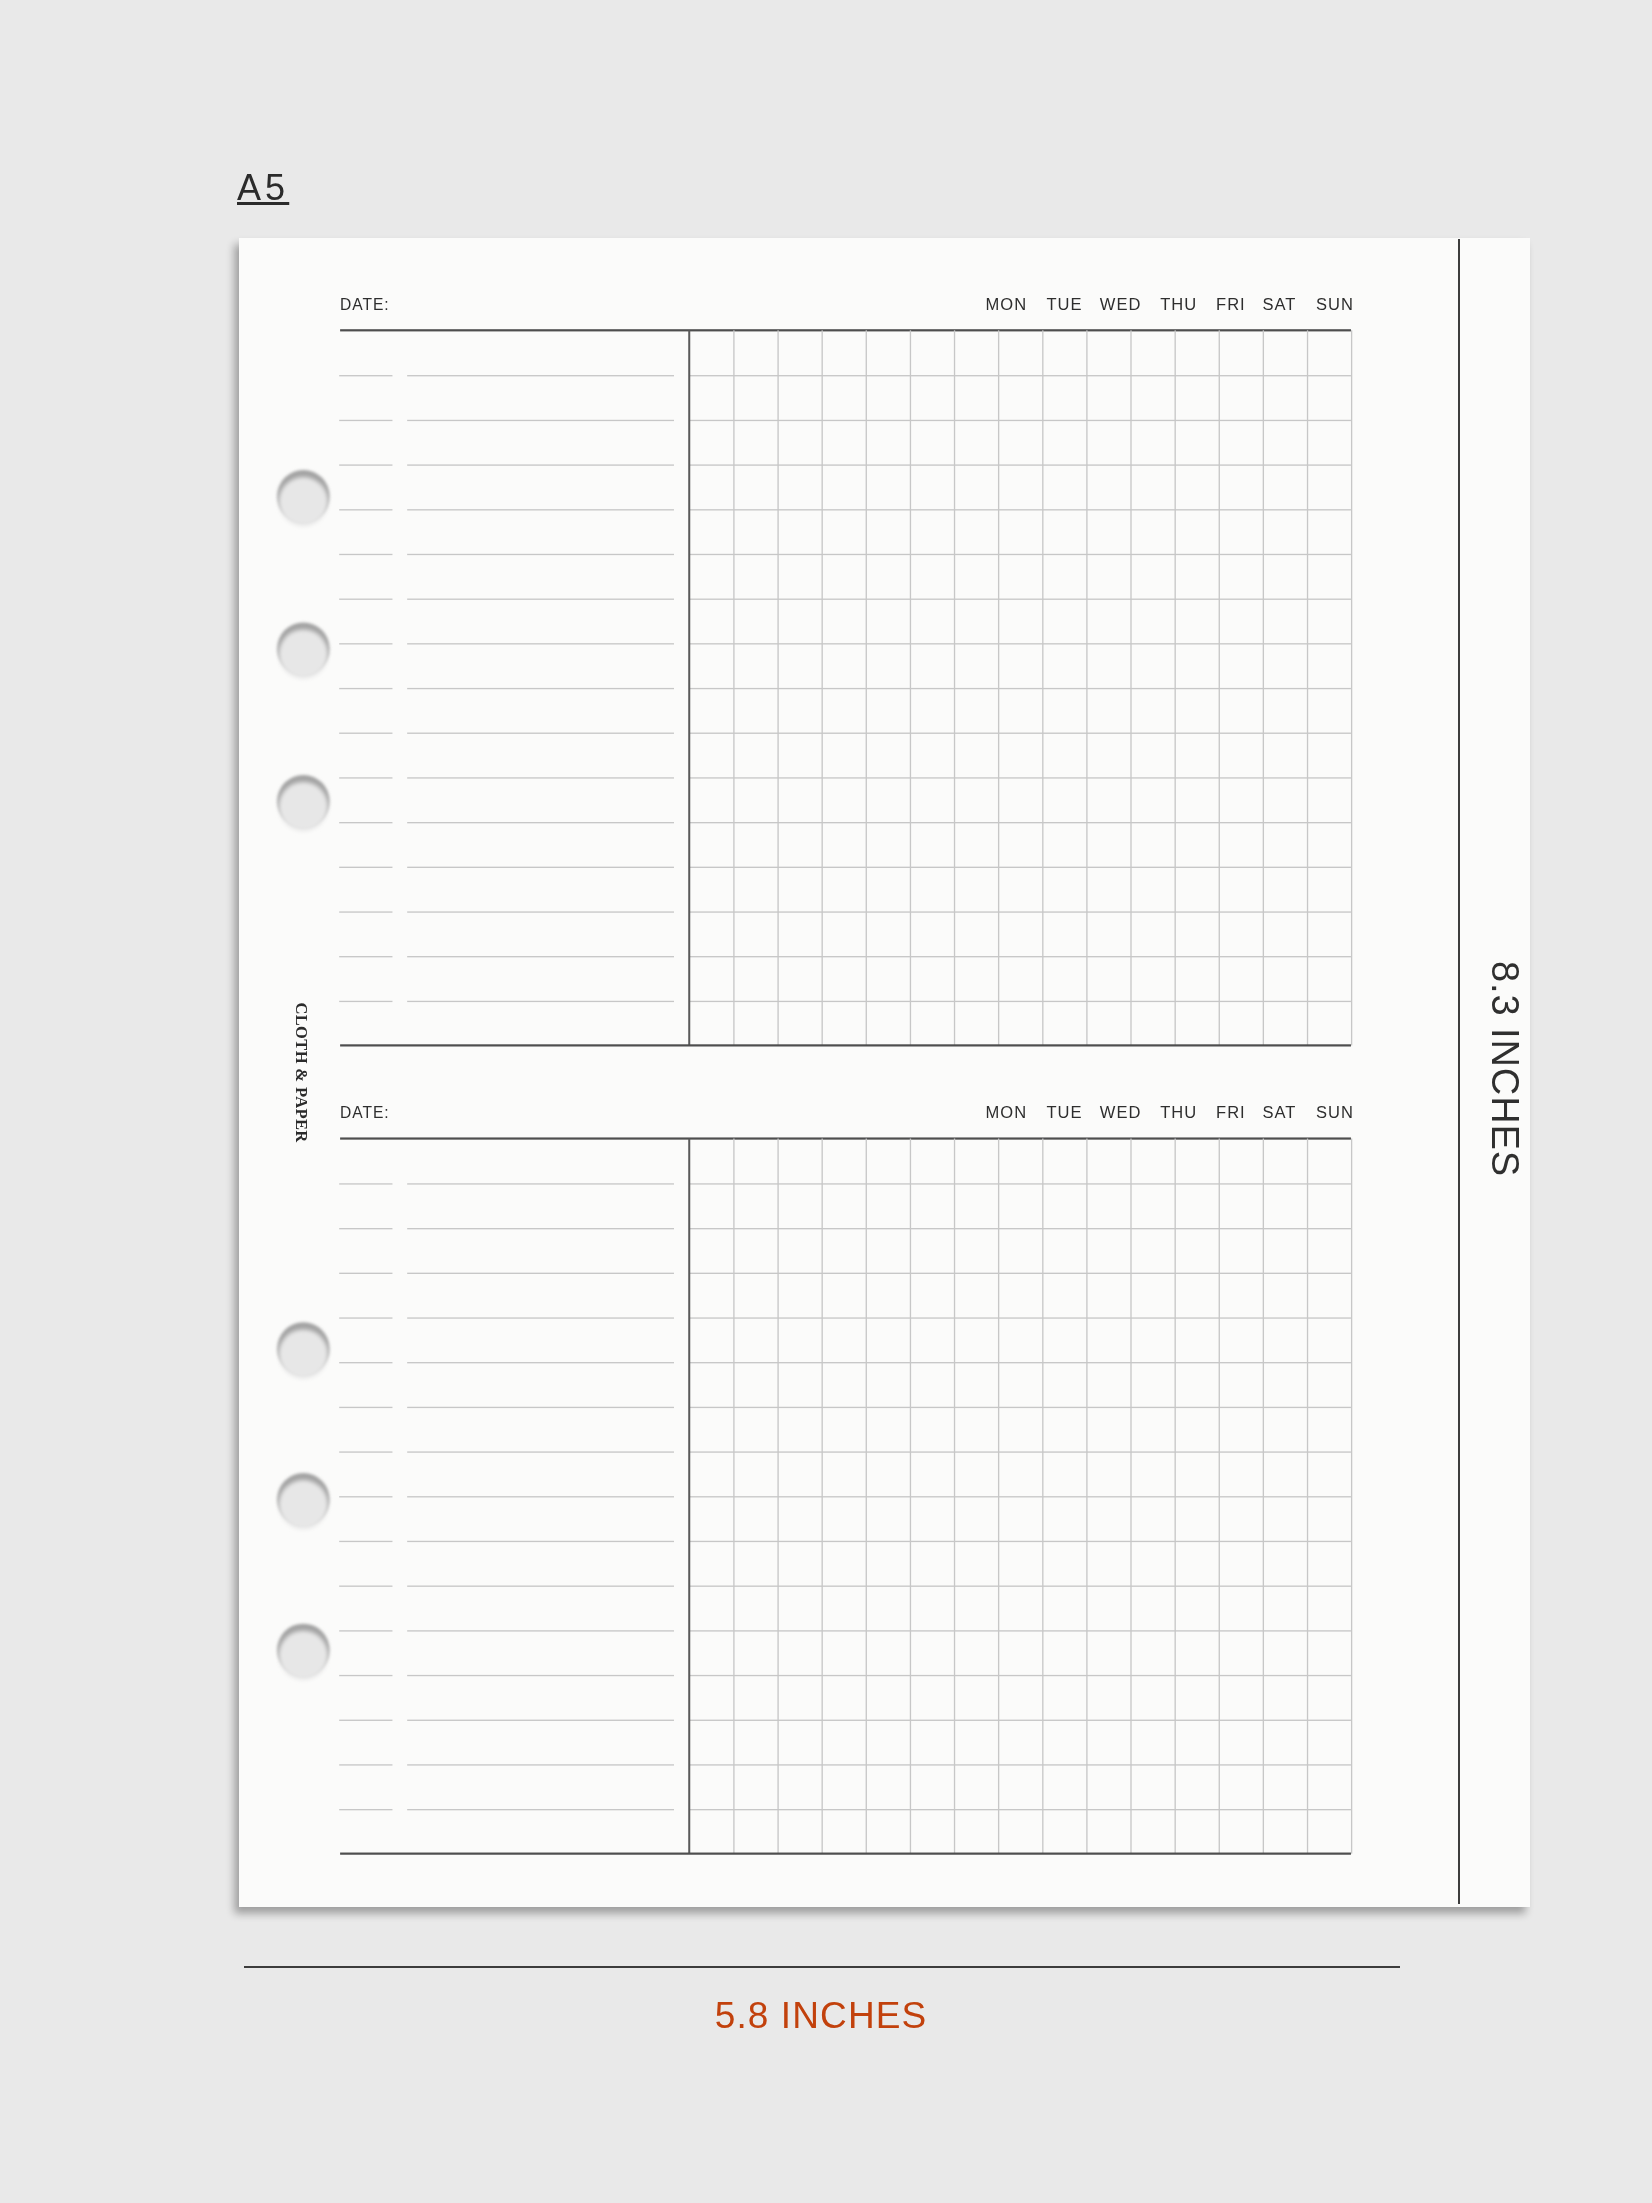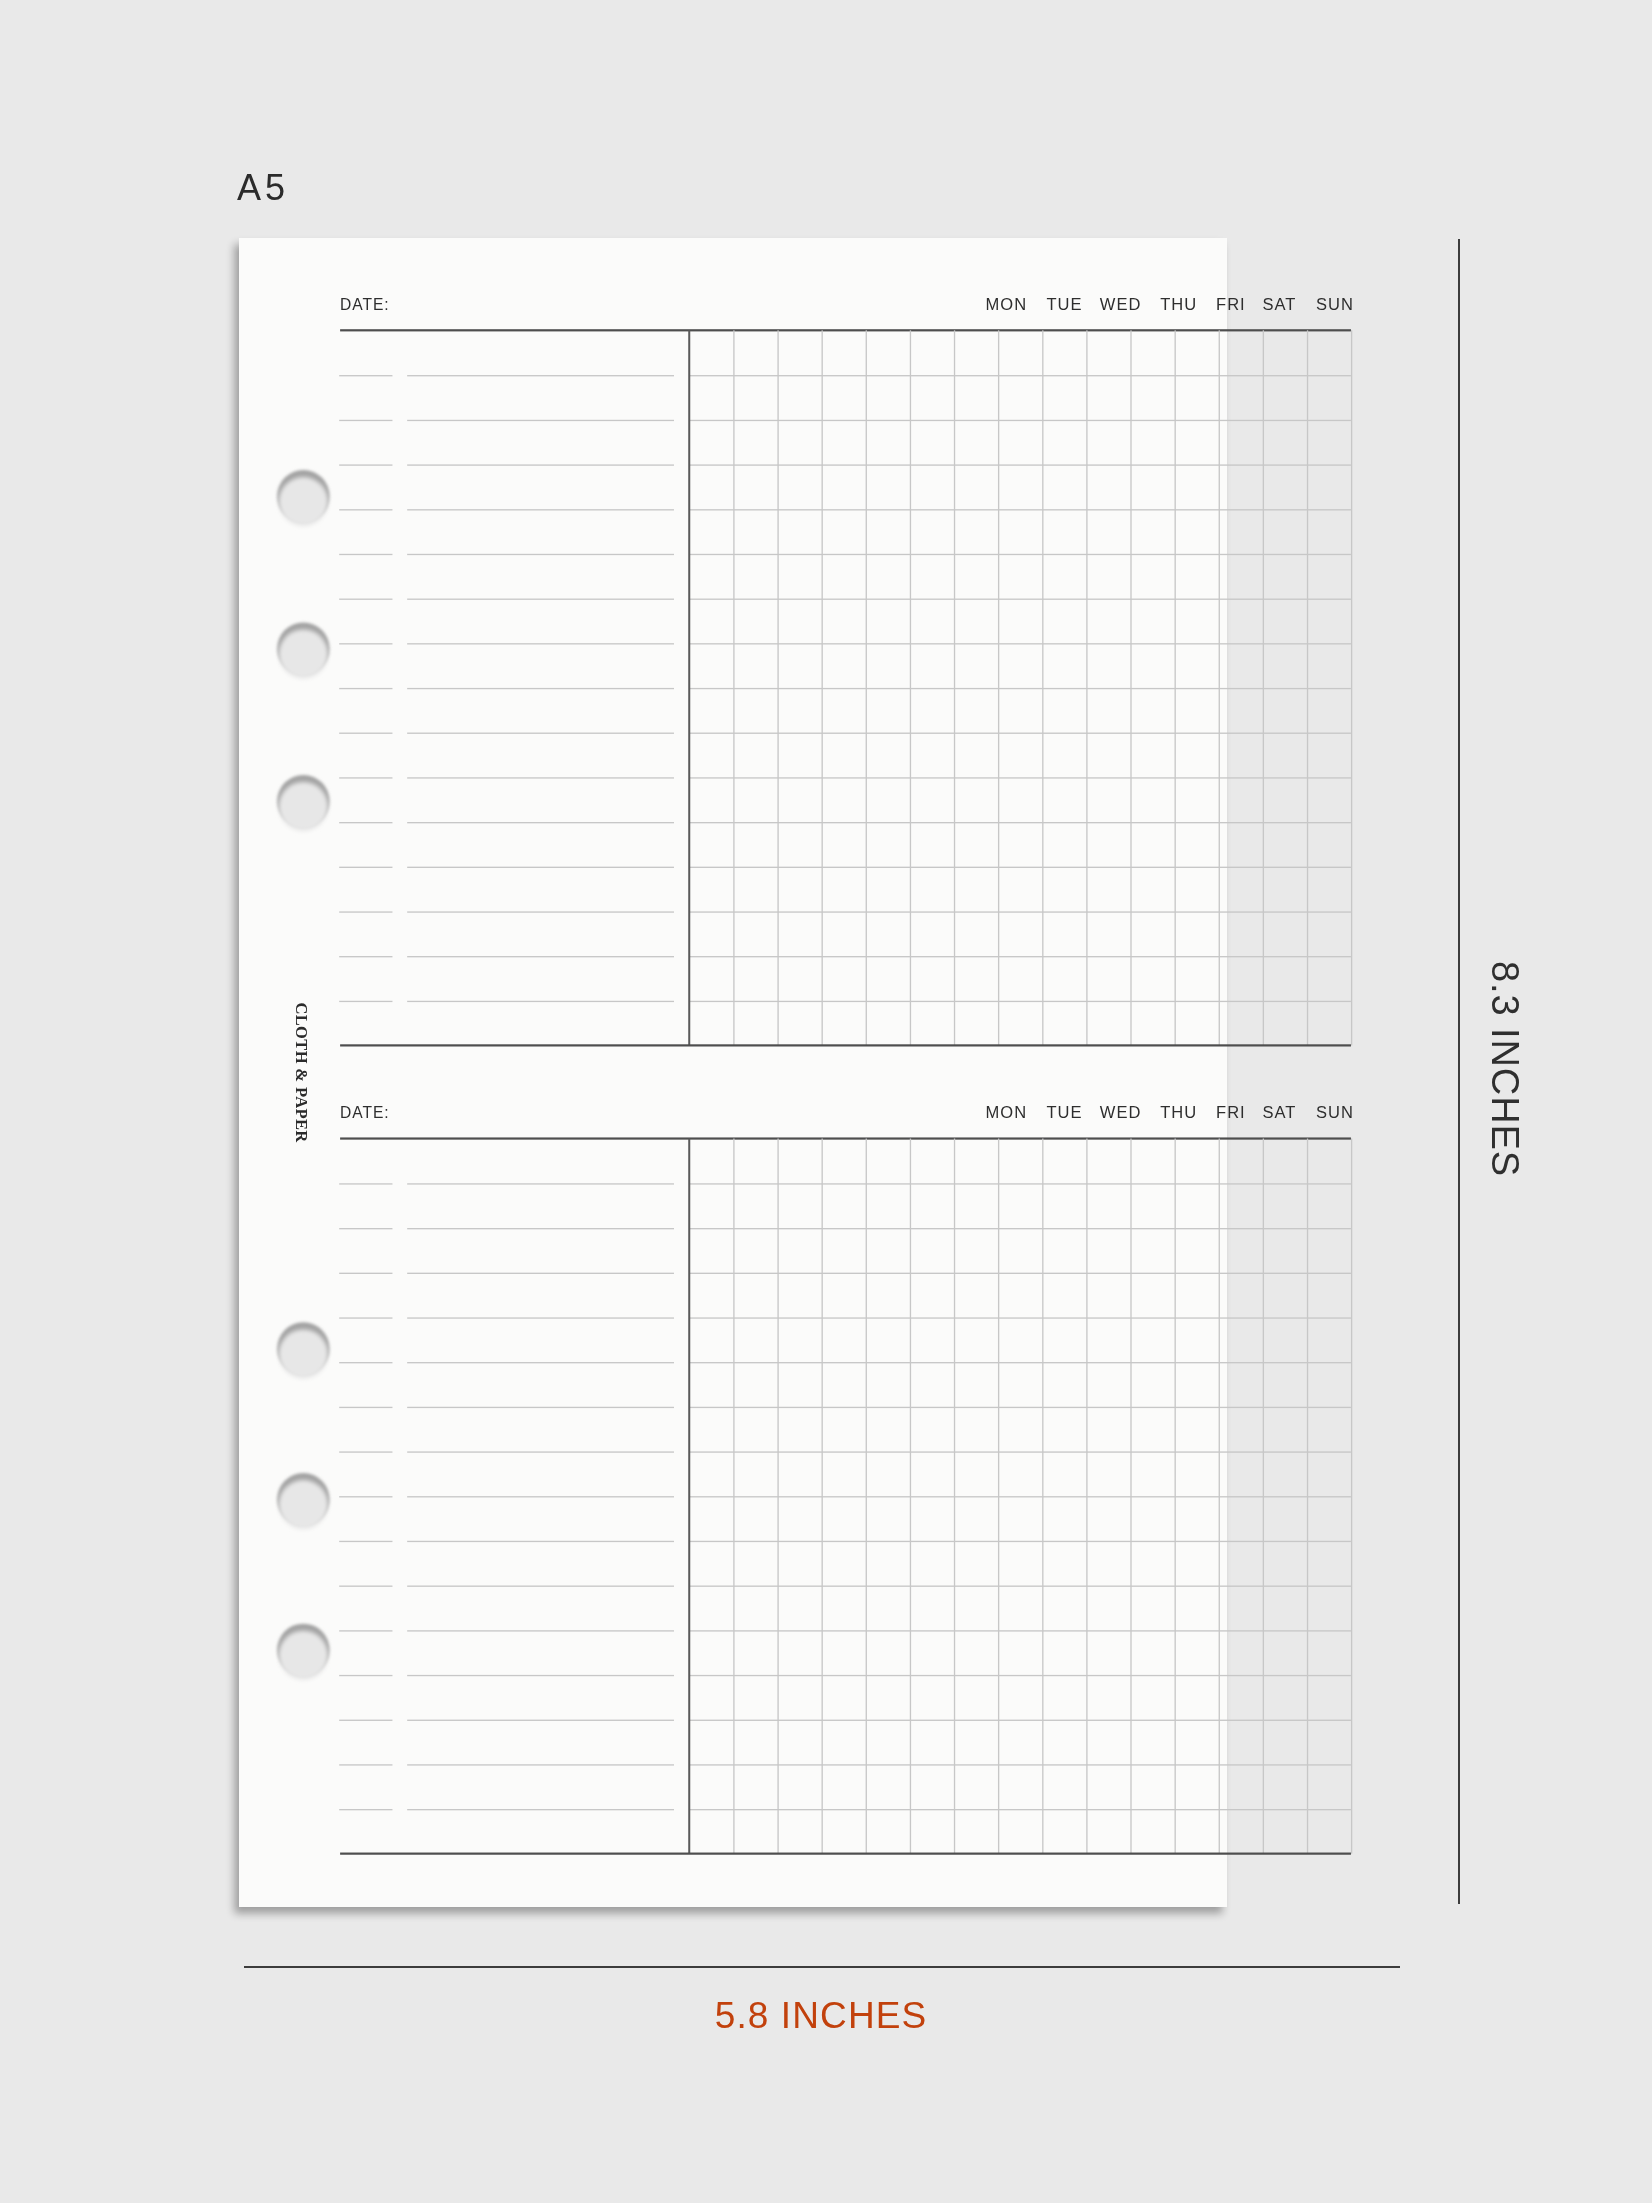--- a/index.html
+++ b/index.html
@@ -1,25 +1,25 @@
 <!DOCTYPE html>
 <html style="font-size:14.7px"><head>
 <meta charset="utf-8">
 <style>
   html,body { margin:0; padding:0; }
   body { width:1653px; height:2204px; background:#e9e9e9; position:relative;
          font-family:"Liberation Sans", sans-serif; overflow:hidden; }
-  .abs { position:absolute; }
+  .abs { position:absolute;text-decoration:underline; }
 </style>
 </head>
 <body>
 
 <div class="abs" style="left:237px;top:170px;font-size:36px;letter-spacing:4.1px;color:#2b2b2b;line-height:1">A5</div>
 
-<div class="abs" style="left:239px;top:238px;width:988px;height:1669px;background:#fbfbfa;box-shadow:-4.6px 6.4px 8.3px 0.9px rgba(0,0,0,0.33);">
+<div class="abs" style="left:239px;top:238px;width:1291px;height:1669px;background:#fbfbfa;box-shadow:-4.6px 6.4px 8.3px 0.9px rgba(0,0,0,0.33);">
 <svg width="1163" height="1669" viewBox="0 0 1266 1817" font-family="Liberation Sans, sans-serif" style="position:absolute;left:0;top:0">
 <defs>
         <filter id="soft" x="-30%" y="-30%" width="160%" height="160%">
           <feGaussianBlur stdDeviation="2.6"></feGaussianBlur>
         </filter>
         <filter id="soft1" x="-30%" y="-30%" width="160%" height="160%">
           <feGaussianBlur stdDeviation="1.6"></feGaussianBlur>
         </filter>
       </defs>
 

